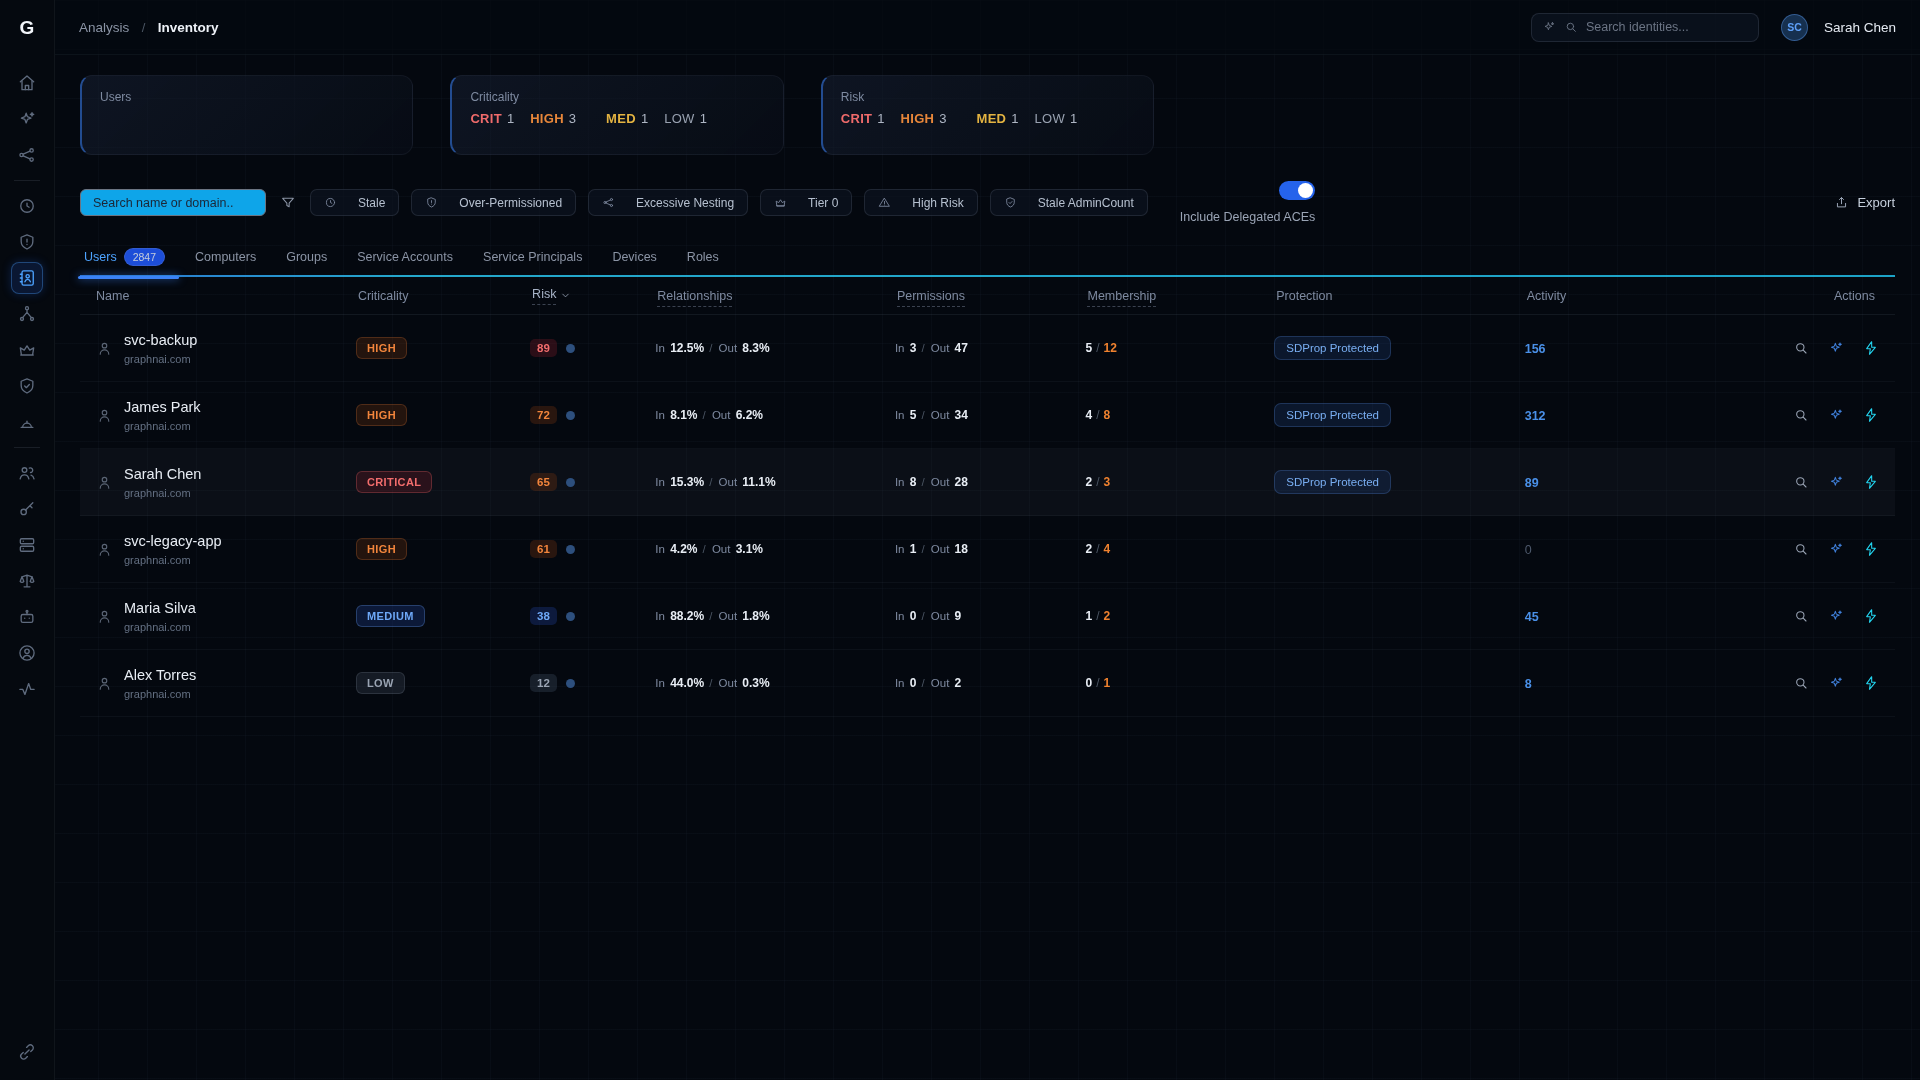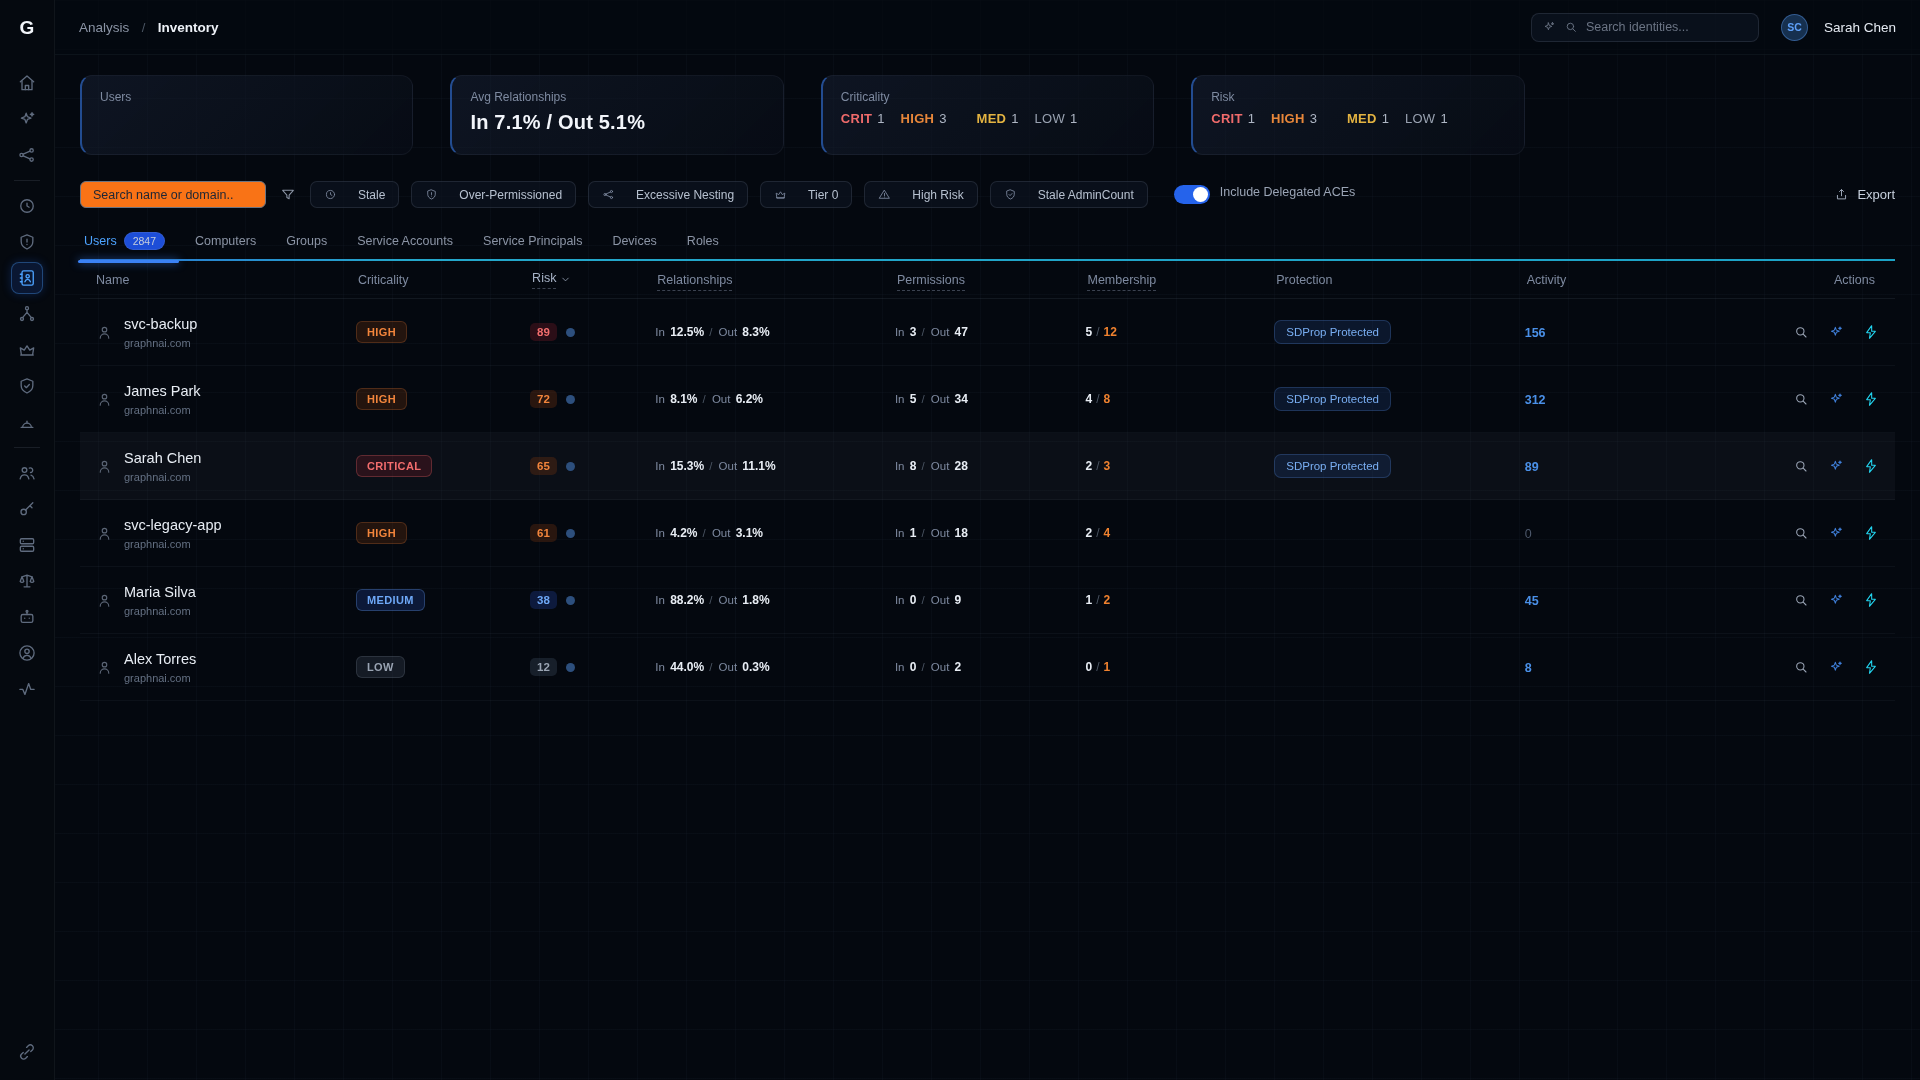--- a/index.html
+++ b/index.html
@@ -59,30 +59,30 @@
   .card-label { font-size:12px; color:#7e8aa0; margin-bottom:7px; }
   .card-value { font-size:20px; font-weight:700; color:#f2f5fa; min-height:24px; letter-spacing:0.2px; }
   .card-segs { display:flex; gap:16px; align-items:baseline; margin-top:2px; }
   .seg { font-size:13px; color:#aeb6c4; white-space:nowrap; }
   .seg b { font-weight:700; margin-right:5px; letter-spacing:0.3px; }
   .seg.crit b { color:#ef6b6b; } .seg.high b { color:#e8873a; }
   .seg.med b { color:#e3b341;margin-left:14px; } .seg.low b { color:#98a1b0; font-weight:400; }
 
   
   .filters { display:flex; align-items:center; margin-top:26px; gap:12px; }
-  .fsearch { width:186px; height:27px; border-radius:6px; background:#f97316; border:1px solid #6b7482;
+  .fsearch { width:186px; height:27px; border-radius:6px; background:#0ea5e9; border:1px solid #6b7482;
     padding:0 12px; font-size:12.5px; color:#141d30; outline:none; font-family:inherit; font-weight:500; }
   .fsearch::placeholder { color:#1c2636; }
   .funnel-btn { background:none; border:none; color:#8b94a5; cursor:pointer; display:flex; padding:2px; }
   .funnel-btn svg { width:16px; height:16px; }
   .chip { display:flex; align-items:center; gap:21px; height:27px; padding:0 13px; border-radius:7px;
     background:rgba(13,20,33,0.6); border:1px solid rgba(148,163,184,0.16); color:#b6c0cf; font-size:12px;
     cursor:pointer; font-family:inherit; white-space:nowrap; }
   .chip svg { width:13px; height:13px; color:#7e8aa0; }
-  .toggle-wrap { display:flex; align-items:flex-start; gap:10px; margin-left:14px; }
+  .toggle-wrap { display:flex; align-items:flex-end; gap:10px; margin-left:20px;flex-direction:column; }
   .toggle { width:36px; height:19px; border-radius:10px; background:#2563eb; position:relative; cursor:pointer; }
   .toggle .knob { position:absolute; right:2px; top:2px; width:15px; height:15px; border-radius:50%; background:#fff; }
   .toggle-label { font-size:12.5px; color:#9aa4b5; }
   .filters-spacer { flex:1; }
   .export-btn { display:flex; align-items:center; gap:8px; background:none; border:none; color:#c7d0dd;
     font-size:13px; cursor:pointer; font-family:inherit; }
   .export-btn svg { width:15px; height:15px; color:#9aa4b5; }
 
   
   .tabs { display:flex; align-items:center; gap:30px; margin-top:24px; padding:0 4px 11px 4px; position:relative; }
@@ -297,24 +297,20 @@
   </header>
 
   <div class="content">
 
     <section class="stats">
       <div class="card">
         <div class="card-label">Users</div>
         <div class="card-value"></div>
       </div>
       <div class="card">
-        <div class="card-label">Avg Relationships</div>
-        <div class="card-value">In 7.1% / Out 5.1%</div>
-      </div>
-      <div class="card">
         <div class="card-label">Criticality</div>
         <div class="card-segs">
           <span class="seg crit"><b>CRIT</b><span>1</span></span>
           <span class="seg high"><b>HIGH</b><span>3</span></span>
           <span class="seg med"><b>MED</b><span>1</span></span>
           <span class="seg low"><b>LOW</b><span>1</span></span>
         </div>
       </div>
       <div class="card">
         <div class="card-label">Risk</div>

